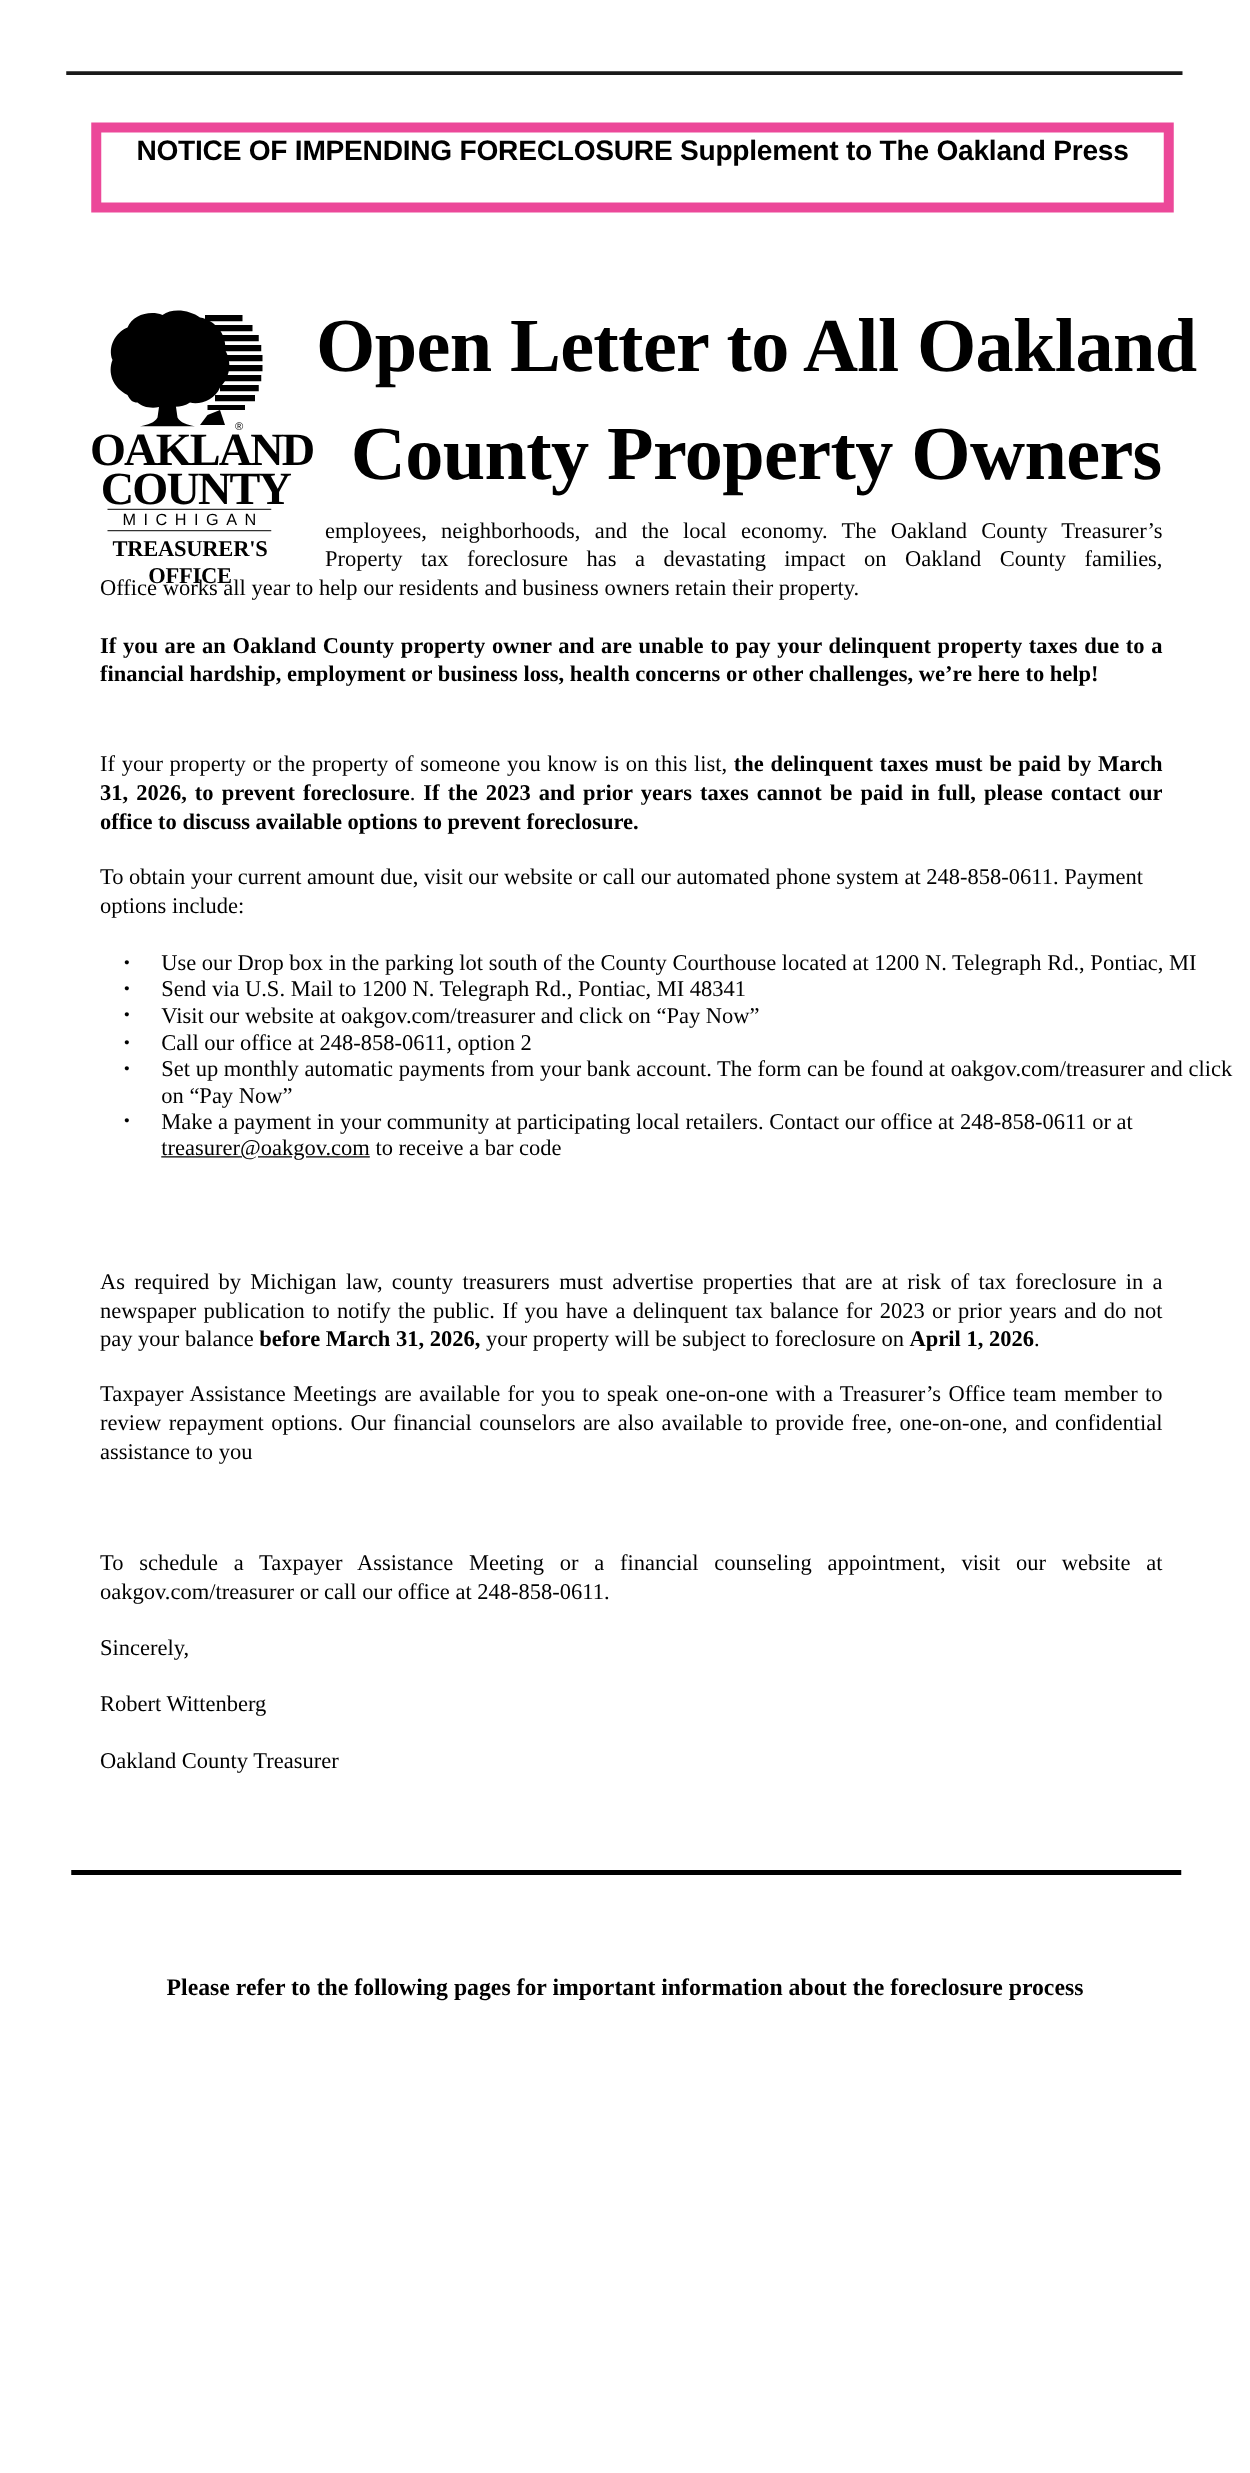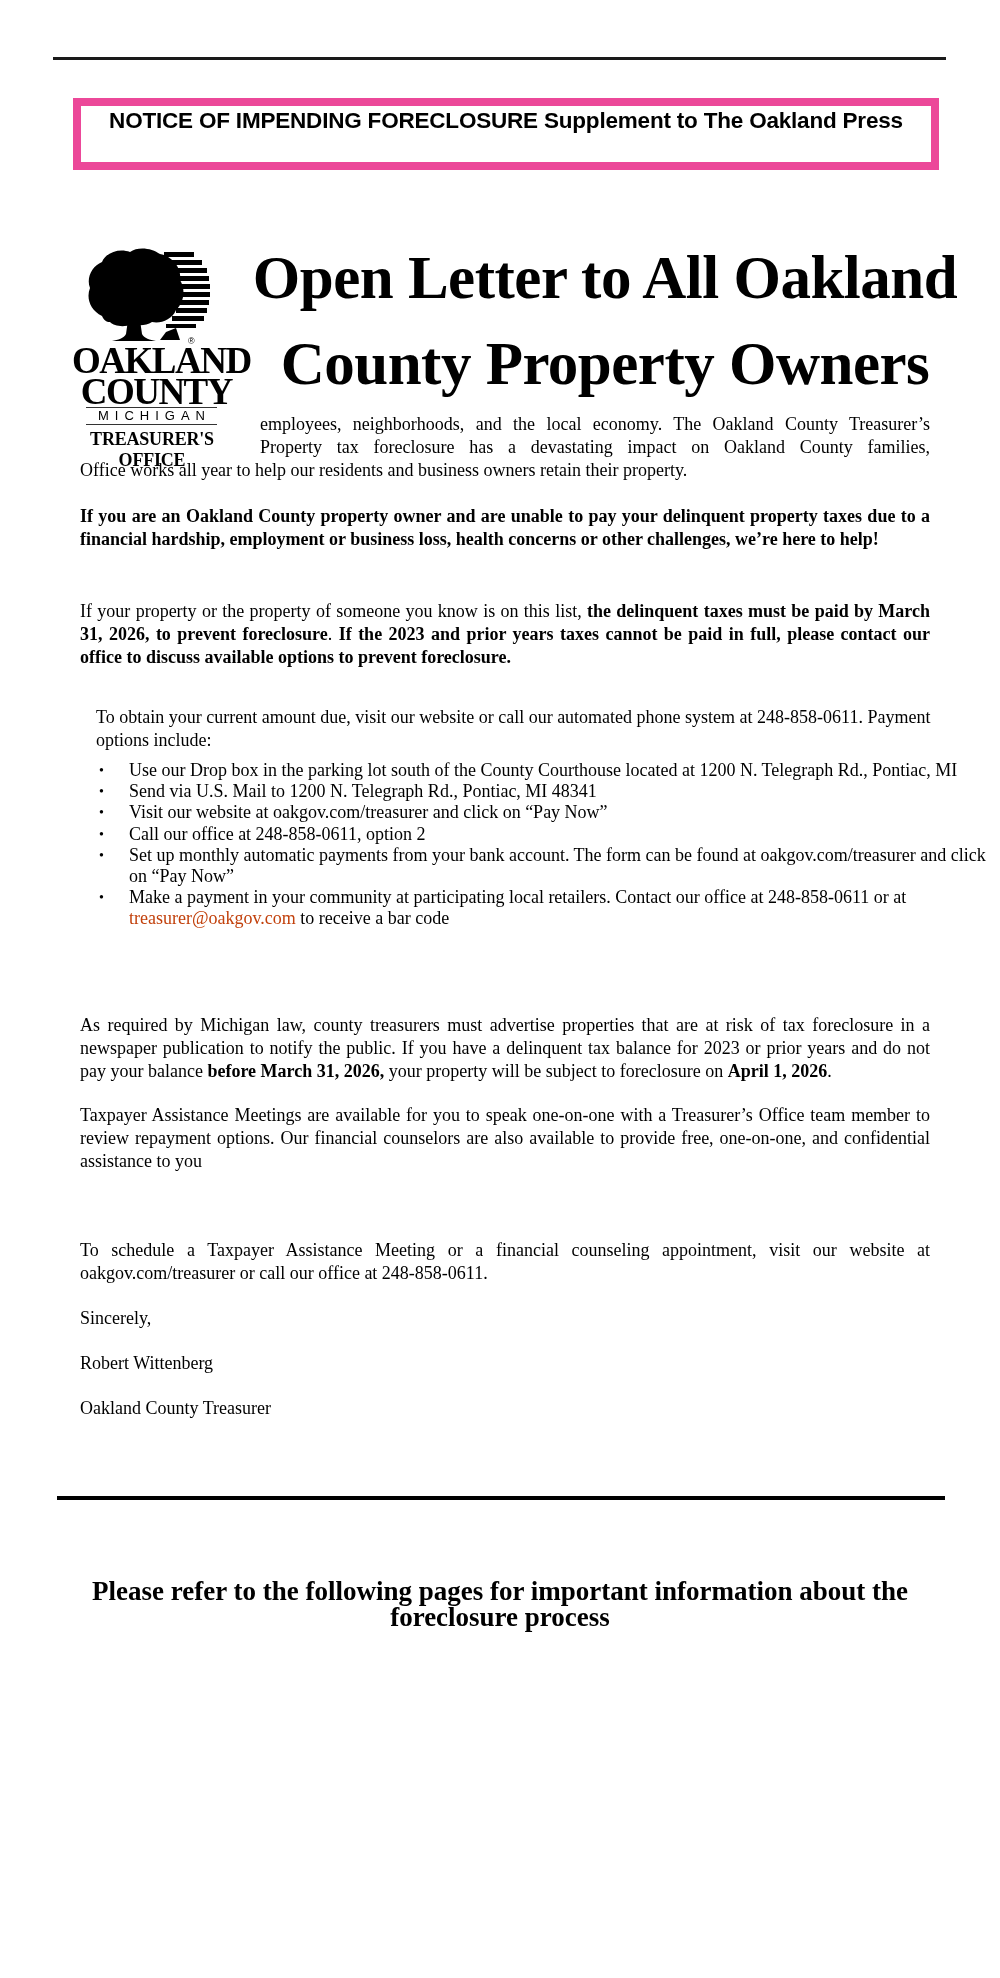--- a/index.html
+++ b/index.html
@@ -157,39 +157,40 @@
       margin: 0;
       padding: 0;
     }
     .options li .bullet {
       position: absolute;
       left: -30px;
       top: 0;
       font-size: 14px;
     }
     .email-link {
-      color: #c2410c;
+      color: #000000;
+      text-decoration: underline;
     }
 
     .rule-bottom {
       position: absolute;
       left: 57px;
       top: 1496px;
       width: 888px;
       height: 4px;
       background: #000;
     }
     .closing {
       position: absolute;
       left: 60px;
       top: 1578px;
       width: 880px;
       text-align: center;
       font-weight: bold;
-      font-size: 27px;
+      font-size: 19px;
       line-height: 26px;
     }
     .closing span { display: block; }
   </style>
 </head>
 <body>
 
 <div class="rule-top"></div>
 
 <div class="notice-box">
@@ -232,21 +233,21 @@
 <div class="intro">
   <span class="indent-line">employees, neighborhoods, and the local economy. The Oakland County Treasurer’s</span>
   <span class="indent-line">Property tax foreclosure has a devastating impact on Oakland County families,</span>
   <span class="rest">Office works all year to help our residents and business owners retain their property.</span>
 </div>
 
 <p class="body-text p-help" style="margin:0;">If you are an Oakland County property owner and are unable to pay your delinquent property taxes due to a financial hardship, employment or business loss, health concerns or other challenges, we’re here to help!</p>
 
 <p class="body-text p-list" style="margin:0;"><span>If your property or the property of someone you know is on this list, </span><span class="b">the delinquent taxes must be paid by March 31, 2026, to prevent foreclosure</span><span>. </span><span class="b">If the 2023 and prior years taxes cannot be paid in full, please contact our office to discuss available options to prevent foreclosure.</span></p>
 
-<p class="body-text p-obtain" style="margin:16px;">To obtain your current amount due, visit our website or call our automated phone system at 248-858-0611. Payment options include:</p>
+<p class="body-text p-obtain" style="margin:0;">To obtain your current amount due, visit our website or call our automated phone system at 248-858-0611. Payment options include:</p>
 
 <ul class="options">
   <li><span class="bullet">•</span><span>Use our Drop box in the parking lot south of the County Courthouse located at 1200 N. Telegraph Rd., Pontiac, MI</span></li>
   <li><span class="bullet">•</span><span>Send via U.S. Mail to 1200 N. Telegraph Rd., Pontiac, MI 48341</span></li>
   <li><span class="bullet">•</span><span>Visit our website at oakgov.com/treasurer and click on “Pay Now”</span></li>
   <li><span class="bullet">•</span><span>Call our office at 248-858-0611, option 2</span></li>
   <li><span class="bullet">•</span><span>Set up monthly automatic payments from your bank account. The form can be found at oakgov.com/treasurer and click on “Pay Now”</span></li>
   <li><span class="bullet">•</span><span>Make a payment in your community at participating local retailers. Contact our office at 248-858-0611 or at </span><a class="email-link">treasurer@oakgov.com</a><span> to receive a bar code</span></li>
 </ul>
 

